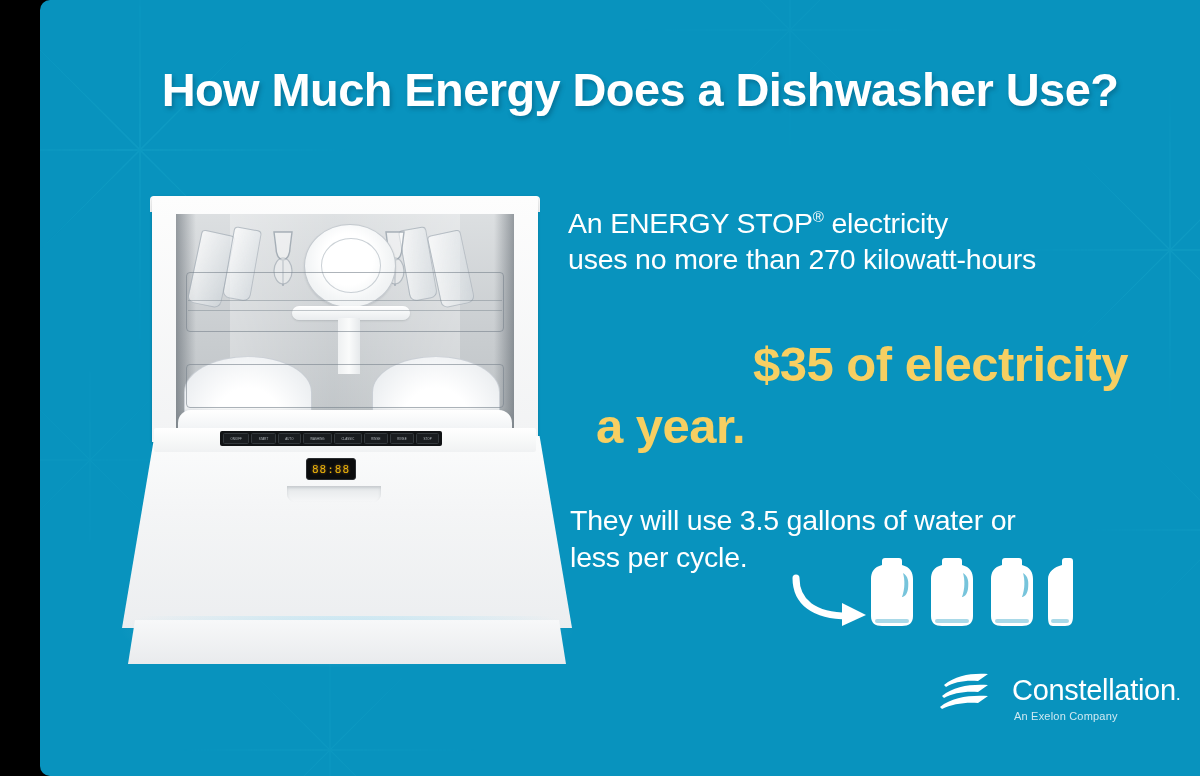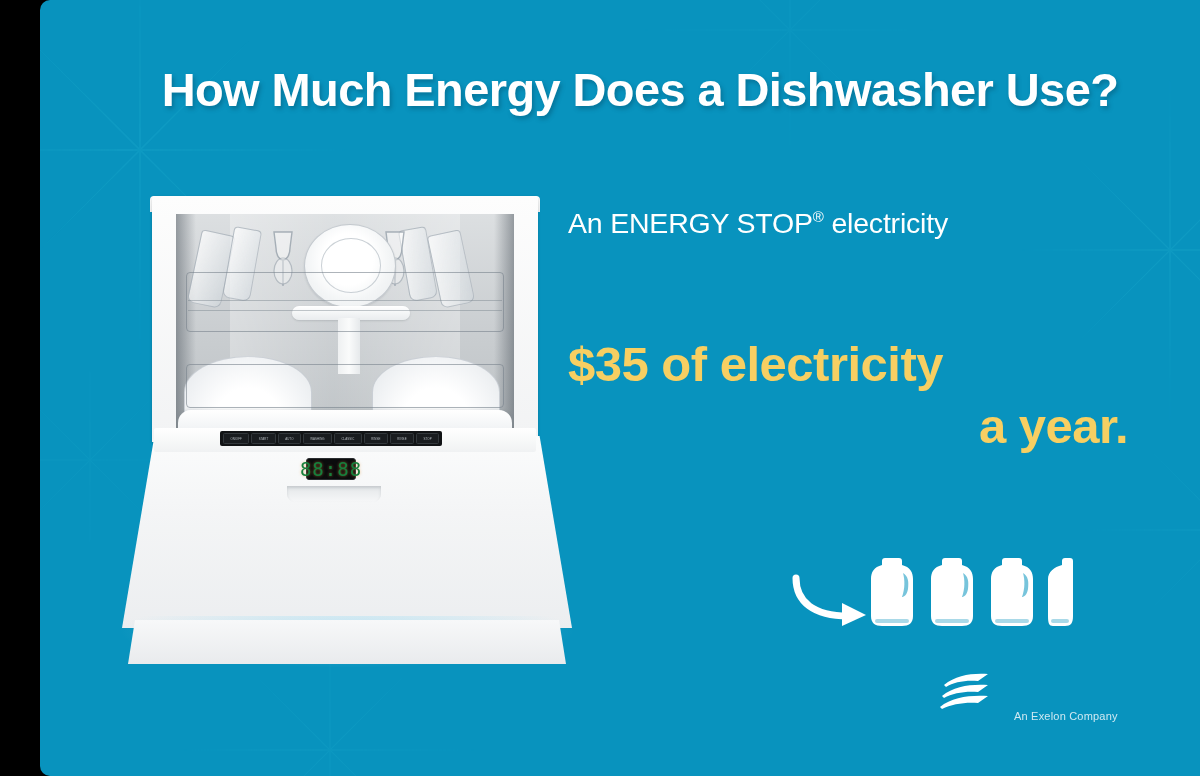--- a/index.html
+++ b/index.html
@@ -57,22 +57,22 @@
     color:#ffffff; font-size:28.5px; line-height:36.5px;
     letter-spacing:-0.2px;
   }
   #body-text sup { font-size:15px; vertical-align:super; }
 
   #highlight {
     position:absolute; left:528px; top:333px; width:560px;
     color:#f7cf62; font-size:49px; font-weight:bold; line-height:62px;
     letter-spacing:-0.5px;
   }
-  #hl-l1 { display:block; text-align:left; }
-  #hl-l2 { display:block; text-align:right; padding-left:28px; }
+  #hl-l1 { display:block; text-align:right; }
+  #hl-l2 { display:block; text-align:left; padding-left:28px; }
 
   #water-text {
     position:absolute; left:530px; top:502px; width:545px;
     color:#ffffff; font-size:28.5px; line-height:36.5px;
     letter-spacing:-0.2px;
   }
 
   
   #arrow { position:absolute; left:752px; top:572px; width:90px; height:55px; }
   #jugs  { position:absolute; left:828px; top:556px; width:220px; height:72px; }
@@ -192,22 +192,22 @@
     color:#b9bfc4; font-size:2.9px; letter-spacing:.1px;
     display:flex; align-items:center; justify-content:center;
     font-family:"Liberation Sans", sans-serif; white-space:nowrap; overflow:hidden;
   }
   #dw-display {
     position:absolute; left:184px; top:262px; width:50px; height:22px;
     background:#0b0c0d; border:1px solid #2a2d30; border-radius:3px;
     display:flex; align-items:center; justify-content:center;
   }
   #dw-display span {
-    color:#15803d; font-family:"DejaVu Sans Mono", monospace;
-    font-size:19px; letter-spacing:1px; text-shadow:0 0 3px rgba(225,150,60,.55);
+    color:#eab308; font-family:"DejaVu Sans Mono", monospace;
+    font-size:11px; letter-spacing:1px; text-shadow:0 0 3px rgba(225,150,60,.55);
   }
   #dw-handle {
     position:absolute; left:165px; top:290px; width:94px; height:16px;
     background:linear-gradient(180deg,#e4e7e9,#f6f7f8);
     border-radius:0 0 8px 8px;
     box-shadow:inset 0 2px 3px rgba(90,100,110,.22);
   }
   #dw-plinth {
     position:absolute; left:6px; top:424px; width:438px; height:44px;
     background:linear-gradient(180deg,#f7f8f9,#e9ebed);
@@ -271,28 +271,32 @@
     <i class="sp-v"></i>
       <i class="sp-h"></i>
       <i class="sp-d1"></i>
       <i class="sp-d2"></i>
   </div>
 
   <div id="title">How Much Energy Does a Dishwasher Use?</div>
 
   <div id="body-text">
     <span>An ENERGY STOP</span><sup>®</sup><span> electricity</span><br>
-    <br>
+    <span>uses no more than 270 kilowatt-hours</span><br>
   </div>
 
   <div id="highlight">
     <span id="hl-l1">$35 of electricity</span>
     <span id="hl-l2">a year.</span>
   </div>
 
+  <div id="water-text">
+    <span>They will use 3.5 gallons of water or</span><br>
+    <span>less per cycle.</span>
+  </div>
 
   <div id="arrow">
     <svg viewBox="0 0 90 55" xmlns="http://www.w3.org/2000/svg">
       <path d="M4 6 C4 30 22 44 56 44" stroke="#ffffff" stroke-width="7" fill="none" stroke-linecap="round"></path>
       <path d="M50 31 L74 43 L50 54 Z" fill="#ffffff"></path>
     </svg>
   </div>
 
   <div id="jugs">
     <div class="jug" style="left:0px;  width:48px;">
@@ -388,16 +392,19 @@
   </div>
 
   <div id="logo">
     <div id="logo-mark">
       <svg viewBox="0 0 64 44" xmlns="http://www.w3.org/2000/svg">
         <path d="M6 13 C18 3 34 1 50 2 L40 9 C27 8 16 10 8 15 Z" fill="#ffffff"></path>
         <path d="M4 24 C16 14 33 12 50 13 L40 20 C27 19 15 21 6 26 Z" fill="#ffffff"></path>
         <path d="M2 35 C14 25 32 23 50 24 L40 31 C27 30 14 32 4 37 Z" fill="#ffffff"></path>
       </svg>
     </div>
+    <div id="logo-name">
+      <span>Constellation</span><span class="dot">.</span>
+    </div>
     <div id="logo-tag">An Exelon Company</div>
   </div>
 
 </div>
 
 </body></html>

